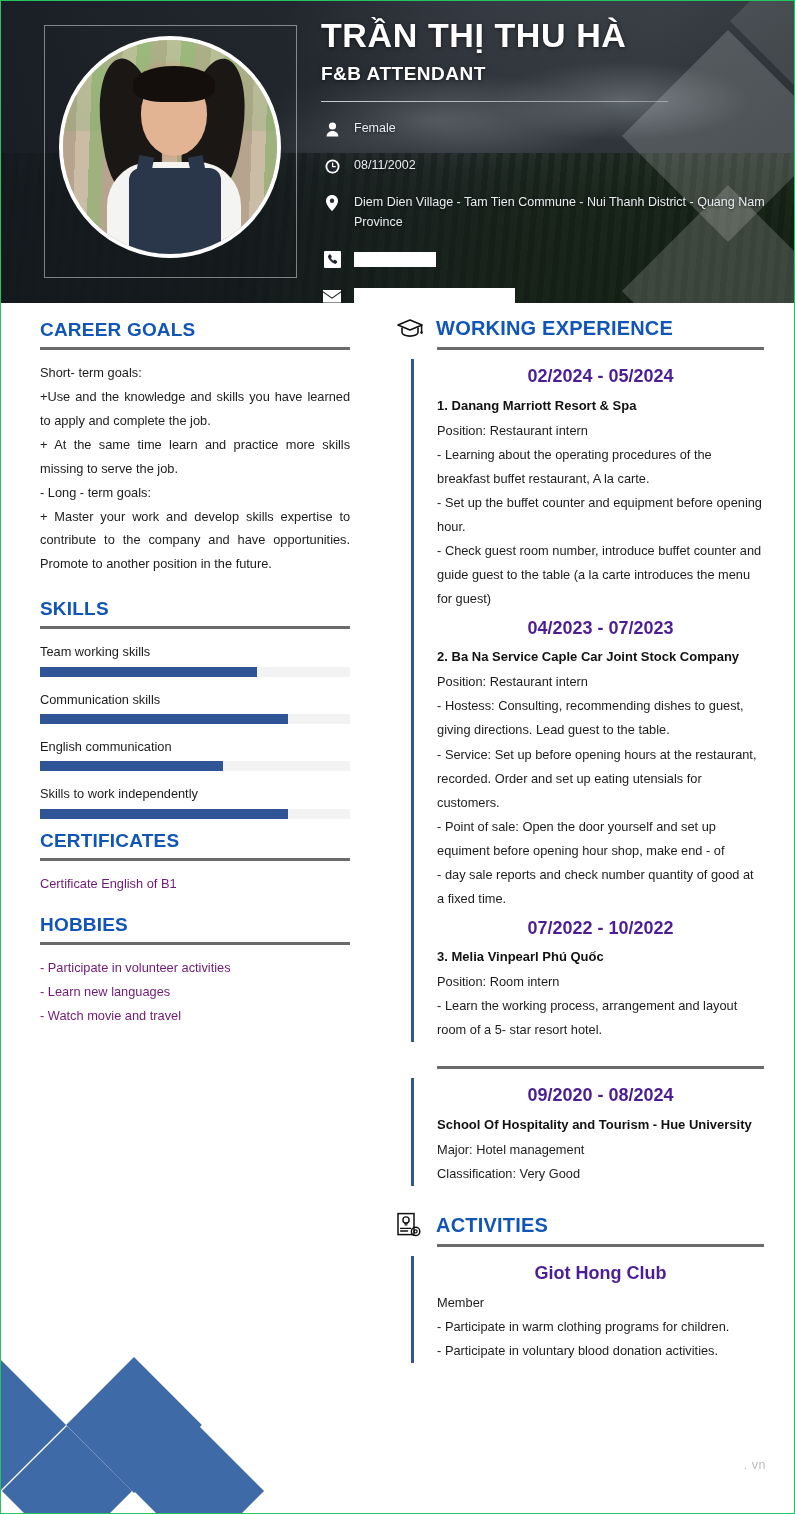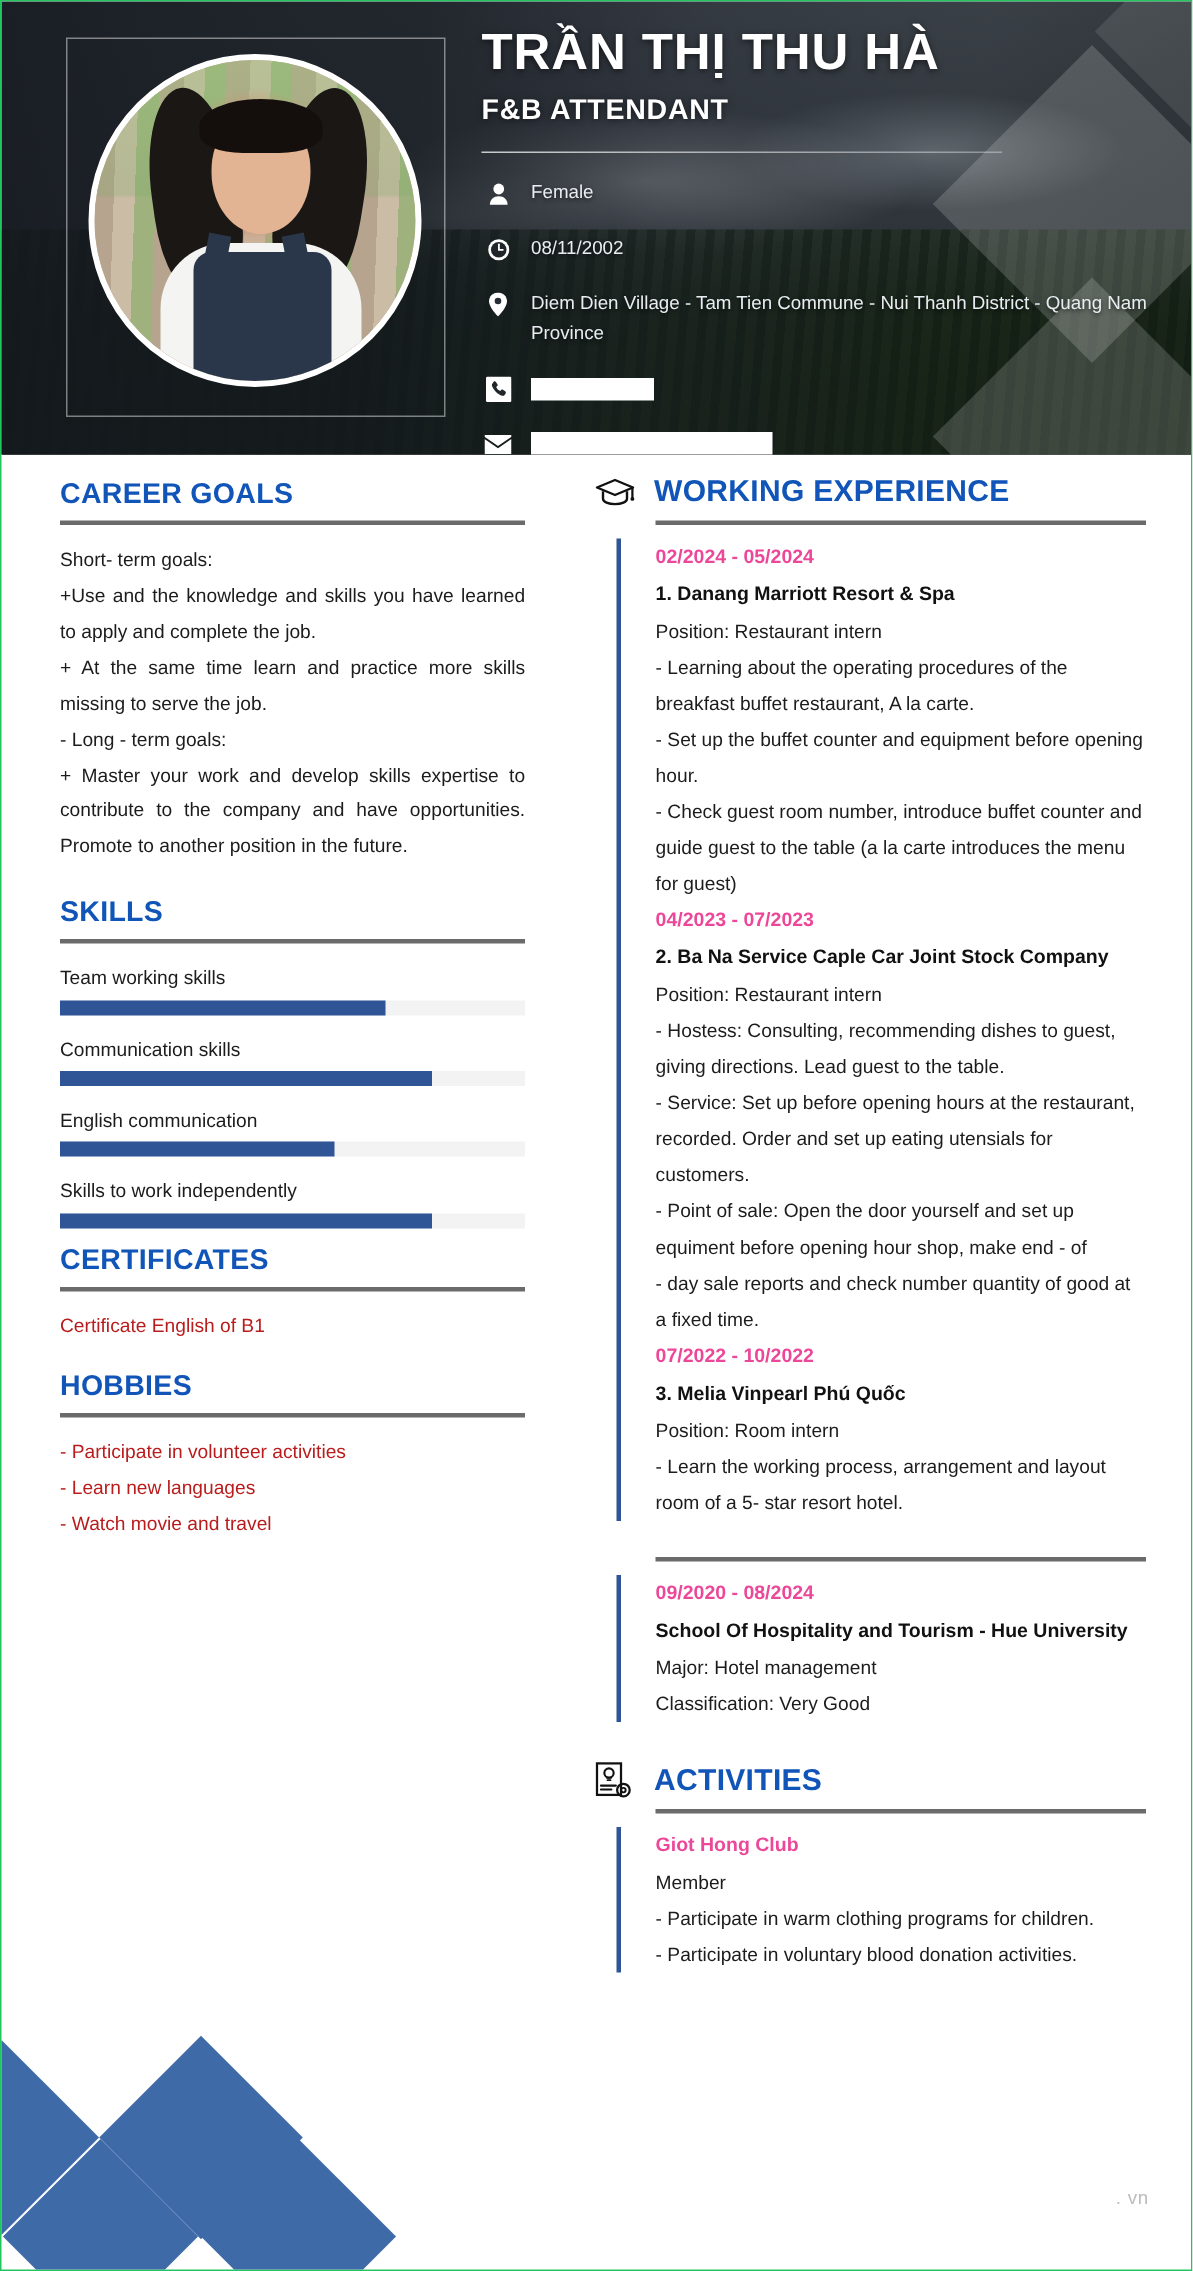--- a/index.html
+++ b/index.html
@@ -221,21 +221,21 @@
   .bar-bg {
     height: 10px;
     background: #f3f3f3;
     margin-top: 2px;
     margin-bottom: 11px;
   }
   .bar-fill { height: 10px; background: #2f5596; }
 
   .list-line {
     font-size: 12.8px;
-    color: #b91c1c;
+    color: #701a75;
     line-height: 1.87;
   }
 
   
   .r-sec-head {
     display: flex;
     align-items: flex-end;
     gap: 10px;
     margin-bottom: 2px;
   }
@@ -253,24 +253,25 @@
     margin: 6px 0 9px 41px;
   }
 
   .entry-group {
     border-left: 3px solid #2f5596;
     padding-left: 23px;
     margin-left: 15px;
   }
   .entry { margin-bottom: 0; }
   .entry-date {
-    color: #ec4899;
-    font-size: 13px;
+    color: #4c1d95;
+    font-size: 18px;
     font-weight: bold;
     line-height: 1.92;
+    text-align: center;
   }
   .entry-org {
     color: #111111;
     font-size: 13px;
     font-weight: bold;
     line-height: 1.92;
   }
   .entry-line {
     color: #1c1c1c;
     font-size: 12.8px;

